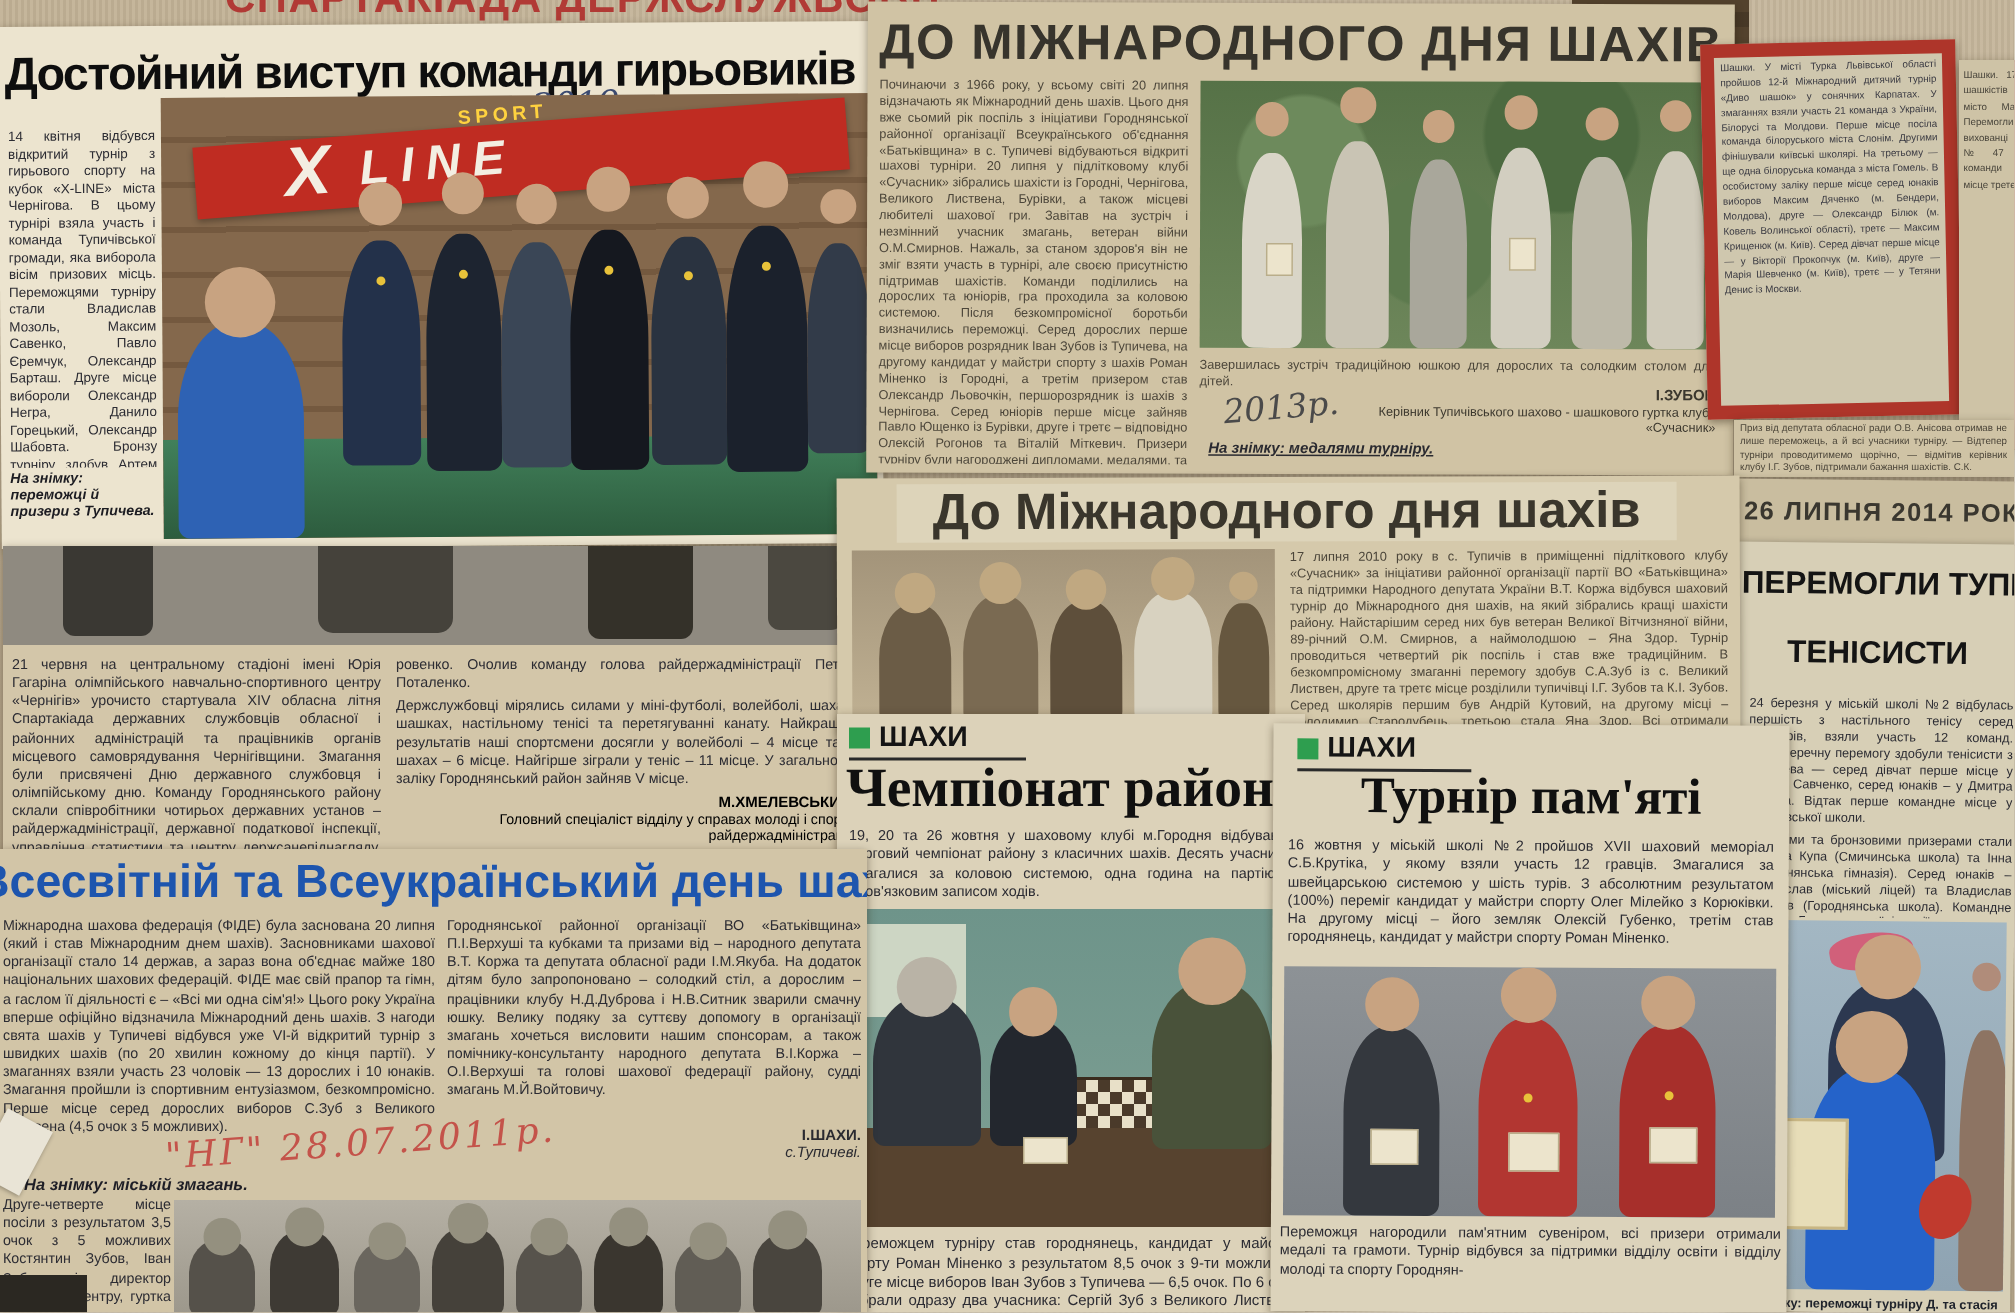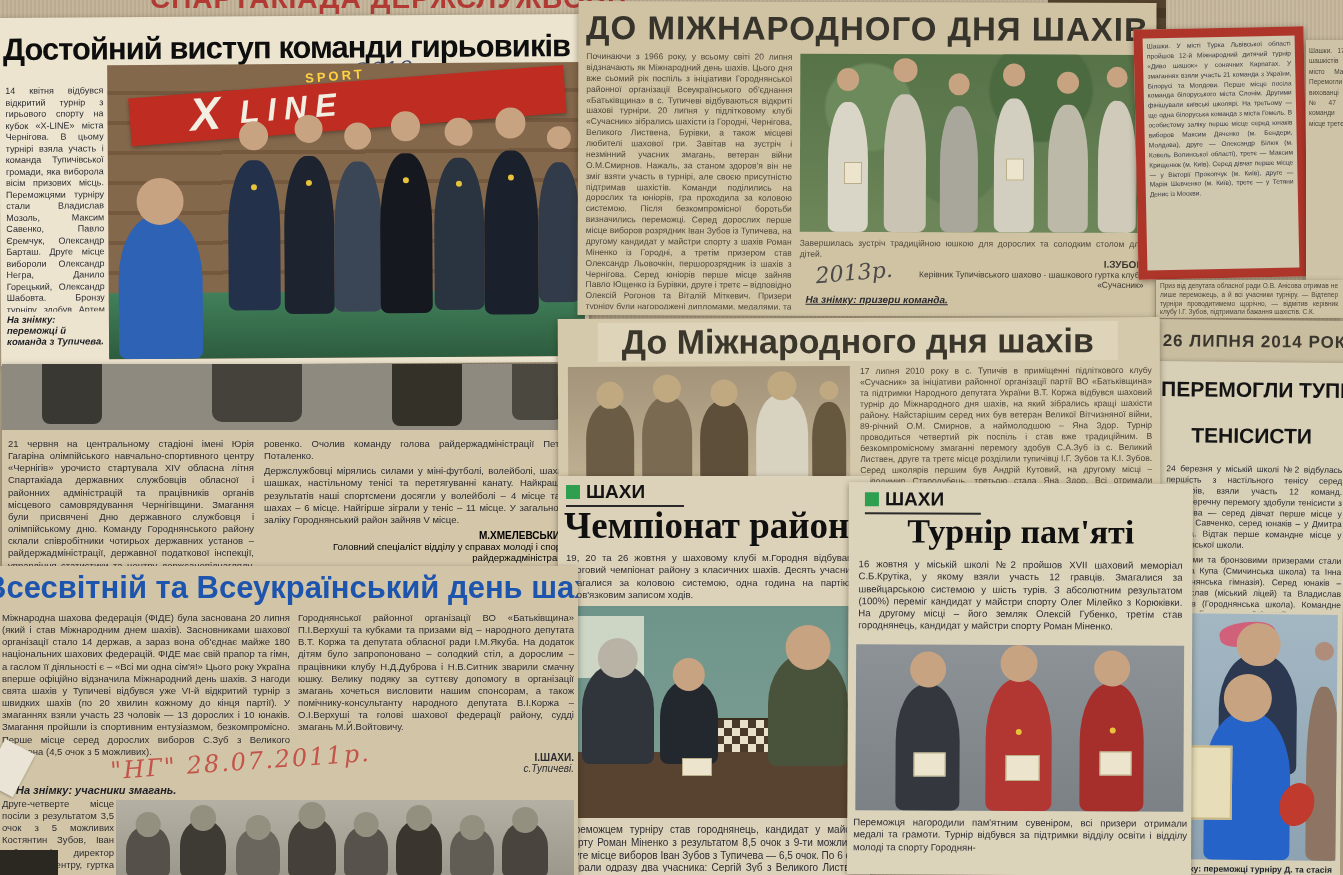--- a/index.html
+++ b/index.html
@@ -39,21 +39,21 @@
     <span class="abs bold" style="top:-17px;left:10px;font-size:28px;color:#b13a35;white-space:nowrap;letter-spacing:1px;">СПАРТАКІАДА ДЕРЖСЛУЖБОВЦІВ</span>
   </div>
 
   <div class="abs" style="left:1048px;top:0;width:118px;height:150px;background:
        repeating-linear-gradient(0deg, rgba(0,0,0,.15) 0 10px, transparent 10px 22px),#53422d;"></div>
 
   <div class="clip" style="left:0;top:16px;width:588px;height:348px;background:#ece4cf;transform:rotate(-.4deg);">
     <div class="abs bold" style="left:4px;top:14px;width:582px;font-size:31px;letter-spacing:-1px;color:#0e0e0e;white-space:nowrap;">Достойний виступ команди гирьовиків</div>
     <div class="abs hand" style="left:225px;top:44px;font-size:23px;color:#3b4a70;transform:rotate(-2deg);">25 квітня 2019р.</div>
     <div class="abs txt" style="left:6px;top:68px;width:98px;height:226px;font-size:9px;overflow:hidden;">14 квітня відбувся відкритий турнір з гирьового спорту на кубок «X-LINE» міста Чернігова. В цьому турнірі взяла участь і команда Тупичівської громади, яка виборола вісім призових місць. Переможцями турніру стали Владислав Мозоль, Максим Савенко, Павло Єремчук, Олександр Барташ. Друге місце вибороли Олександр Негра, Данило Горецький, Олександр Шабовта. Бронзу турніру здобув Артем Куштян.</div>
-    <div class="abs bold ital" style="left:6px;top:296px;width:98px;font-size:9.5px;color:#1c1c22;">На знімку: переможці й команда з Тупичева.</div>
+    <div class="abs bold ital" style="left:6px;top:296px;width:98px;font-size:9.5px;color:#1c1c22;">На знімку: переможці й призери з Тупичева.</div>
     <div class="photo" style="left:108px;top:48px;width:476px;height:294px;
          background:repeating-linear-gradient(180deg,#84684c 0 26px,#74593f 26px 30px);">
       <div class="abs" style="left:22px;top:18px;width:436px;height:48px;background:#bf2c22;transform:rotate(-4deg);box-shadow:0 2px 4px rgba(0,0,0,.3);">
         <span class="abs bold ital" style="left:60px;top:-6px;font-size:46px;color:#f3eee2;">X</span>
         <span class="abs bold ital" style="left:110px;top:4px;font-size:32px;color:#f3eee2;letter-spacing:8px;">LINE</span>
         <span class="abs bold" style="left:178px;top:-14px;font-size:13px;color:#ffd23f;letter-spacing:3px;">SPORT</span>
       </div>
       <div class="abs" style="left:0;bottom:0;width:100%;height:66px;background:linear-gradient(#41805a,#2d5c3e);"></div>
       <i class="p" style="left:10px;top:150px;width:84px;height:144px;background:#2e62b4;"></i>
       <i class="p" style="left:120px;top:96px;width:52px;height:150px;background:#23314a;"></i>
@@ -104,21 +104,21 @@
       <i class="p" style="left:298px;top:46px;width:38px;height:132px;background:#cfcaba;"></i>
       <b class="cert" style="left:44px;top:108px;width:16px;height:20px;"></b>
       <b class="cert" style="left:206px;top:104px;width:16px;height:20px;"></b>
     </div>
     <div class="abs txt faded" style="left:222px;top:236px;width:344px;font-size:8.5px;">Завершилась зустріч традиційною юшкою для дорослих та солодким столом для дітей.</div>
     <div class="abs hand" style="left:238px;top:258px;font-size:22px;color:#4a4a4a;transform:rotate(-5deg);">2013р.</div>
     <div class="abs rgt" style="left:330px;top:256px;width:236px;font-size:8.5px;color:#3c382e;">
       <span class="bold" style="font-size:10px;">І.ЗУБОВ</span><br>
       <span>Керівник Тупичівського шахово - шашкового гуртка клубу «Сучасник»</span>
     </div>
-    <div class="abs bold ital" style="left:228px;top:292px;font-size:10px;text-decoration:underline;color:#2a2a30;">На знімку: призери команда.</div>
+    <div class="abs bold ital" style="left:228px;top:292px;font-size:10px;text-decoration:underline;color:#2a2a30;">На знімку: медалями турніру.</div>
   </div>
 
   <div class="clip" style="left:1136px;top:28px;width:152px;height:232px;background:#cfc7ae;border:9px solid #ae352a;transform:rotate(-1.2deg);">
     <div class="txt" style="position:absolute;left:4px;top:3px;width:144px;height:226px;font-size:6.6px;line-height:1.5;overflow:hidden;color:#3a3a42;">Шашки. У місті Турка Львівської області пройшов 12-й Міжнародний дитячий турнір «Диво шашок» у сонячних Карпатах. У змаганнях взяли участь 21 команда з України, Білорусі та Молдови. Перше місце посіла команда білоруського міста Слонім. Другими фінішували київські школярі. На третьому — ще одна білоруська команда з міста Гомель. В особистому заліку перше місце серед юнаків виборов Максим Дяченко (м. Бендери, Молдова), друге — Олександр Білюк (м. Ковель Волинської області), третє — Максим Крищенюк (м. Київ). Серед дівчат перше місце — у Вікторії Прокопчук (м. Київ), друге — Марія Шевченко (м. Київ), третє — у Тетяни Денис із Москви.</div>
   </div>
 
   <div class="clip" style="left:1306px;top:40px;width:37px;height:260px;background:#cec3a6;border-right:4px solid #a33227;overflow:hidden;">
     <div class="txt" style="position:absolute;left:3px;top:6px;width:60px;font-size:6.5px;line-height:1.6;color:#4a463c;">Шашки. 178 юних шашкістів зібрало місто Марганець. Перемогли вихованці ЗОШ №47 (Київ), команди району, місце третє СШ.</div>
   </div>
 
@@ -201,21 +201,21 @@
   <div class="clip" style="left:0;top:566px;width:578px;height:309px;background:#d2c5a7;overflow:hidden;">
     <div class="abs bold" style="left:-16px;top:4px;width:610px;font-size:31px;color:#1d55ae;white-space:nowrap;">Всесвітній та Всеукраїнський день шахів</div>
     <div class="abs txt" style="left:2px;top:46px;width:288px;height:184px;font-size:9.5px;overflow:hidden;">Міжнародна шахова федерація (ФІДЕ) була заснована 20 липня (який і став Міжнародним днем шахів). Засновниками шахової організації стало 14 держав, а зараз вона об'єднає майже 180 національних шахових федерацій. ФІДЕ має свій прапор та гімн, а гаслом її діяльності є – «Всі ми одна сім'я!» Цього року Україна вперше офіційно відзначила Міжнародний день шахів. З нагоди свята шахів у Тупичеві відбувся уже VI-й відкритий турнір з швидких шахів (по 20 хвилин кожному до кінця партії). У змаганнях взяли участь 23 чоловік — 13 дорослих і 10 юнаків. Змагання пройшли із спортивним ентузіазмом, безкомпромісно. Перше місце серед дорослих виборов С.Зуб з Великого Листвена (4,5 очок з 5 можливих).</div>
     <div class="abs txt" style="left:2px;top:232px;width:112px;height:74px;font-size:9.5px;overflow:hidden;">Друге-четверте місце посіли з результатом 3,5 очок з 5 можливих Костянтин Зубов, Іван Зубов і директор сучасного центру, гуртка шахів та шашок Сергій Міненко. По додатковому</div>
     <div class="abs txt" style="left:298px;top:46px;width:276px;height:138px;font-size:9.5px;overflow:hidden;">Городнянської районної організації ВО «Батьківщина» П.І.Верхуші та кубками та призами від – народного депутата В.Т. Коржа та депутата обласної ради І.М.Якуба. На додаток дітям було запропоновано – солодкий стіл, а дорослим – працівники клубу Н.Д.Дуброва і Н.В.Ситник зварили смачну юшку. Велику подяку за суттєву допомогу в організації змагань хочеться висловити нашим спонсорам, а також помічнику-консультанту народного депутата В.І.Коржа – О.І.Верхуші та голові шахової федерації району, судді змагань М.Й.Войтовичу.</div>
     <div class="abs rgt" style="left:440px;top:186px;width:134px;font-size:10px;color:#2a2a30;">
       <span class="bold">І.ШАХИ.</span><br>
       <span class="ital">с.Тупичеві.</span>
     </div>
     <div class="abs hand" style="left:110px;top:182px;font-size:24px;color:#c4534a;transform:rotate(-4deg);letter-spacing:2px;">"НГ" 28.07.2011р.</div>
-    <div class="abs bold ital" style="left:16px;top:218px;font-size:11px;color:#1e1e26;">На знімку: учасники змагань.</div>
+    <div class="abs bold ital" style="left:16px;top:218px;font-size:11px;color:#1e1e26;">На знімку: міській змагань.</div>
     <div class="photo" style="left:116px;top:234px;width:458px;height:75px;background:linear-gradient(#b5b0a4,#9d988c);">
       <i class="p" style="left:10px;top:26px;width:44px;height:52px;background:#55514a;--head:#94907f;"></i>
       <i class="p" style="left:64px;top:20px;width:46px;height:58px;background:#3e3a34;--head:#94907f;"></i>
       <i class="p" style="left:120px;top:28px;width:44px;height:50px;background:#6a665e;--head:#94907f;"></i>
       <i class="p" style="left:172px;top:18px;width:48px;height:60px;background:#45413a;--head:#94907f;"></i>
       <i class="p" style="left:228px;top:26px;width:44px;height:52px;background:#57534c;--head:#94907f;"></i>
       <i class="p" style="left:280px;top:20px;width:46px;height:58px;background:#3a362f;--head:#94907f;"></i>
       <i class="p" style="left:334px;top:28px;width:44px;height:50px;background:#615d55;--head:#94907f;"></i>
       <i class="p" style="left:386px;top:22px;width:46px;height:56px;background:#49453e;--head:#94907f;"></i>
     </div>

